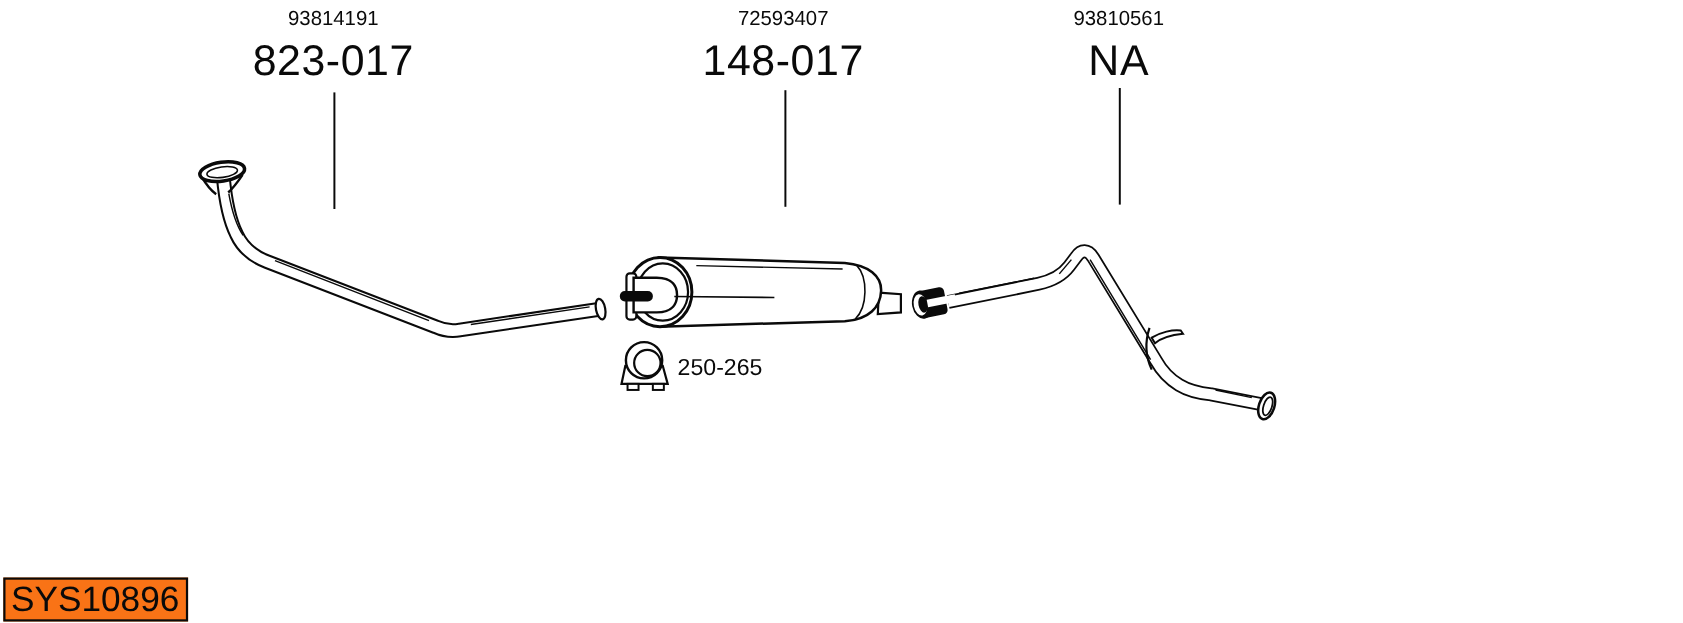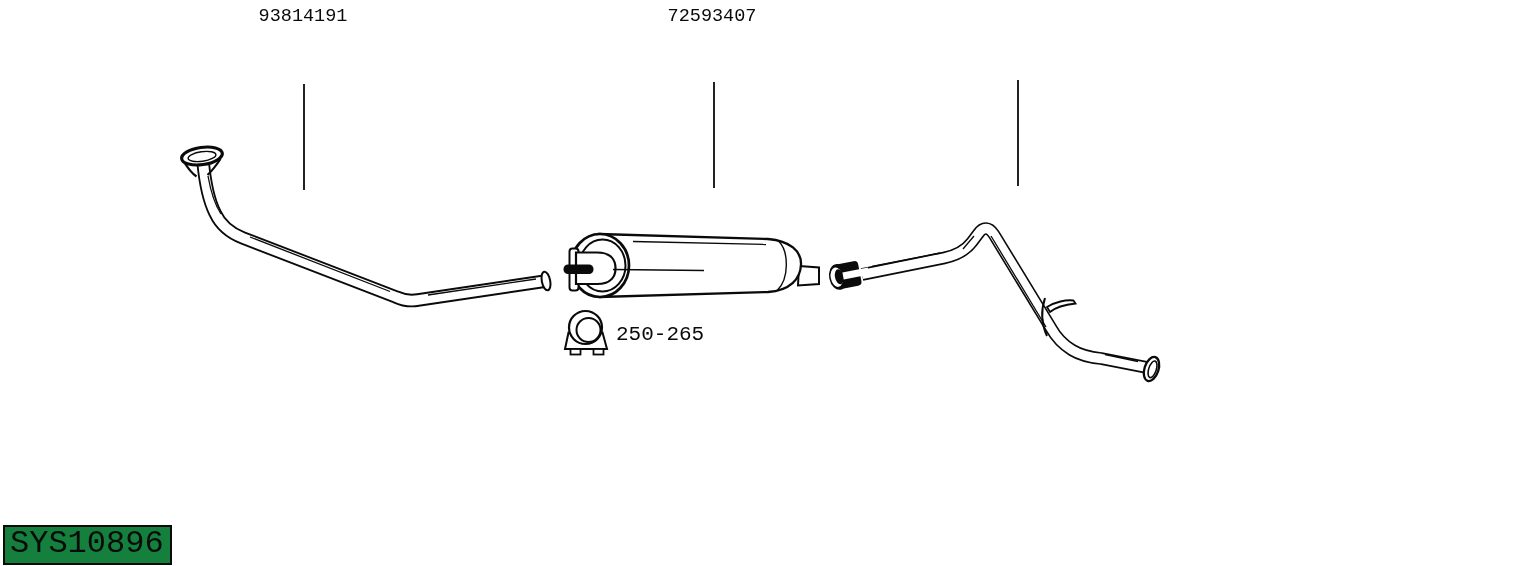--- a/index.html
+++ b/index.html
@@ -1,20 +1,20 @@
 <!DOCTYPE html>
 <html><head>
 <meta charset="utf-8">
 <style>
   html,body{margin:0;padding:0;background:#ffffff;}
   .canvas{
     position:relative;
     width:1530px;height:566px;
     background:#ffffff;
-    font-family:Liberation Mono, monospace;
+    font-family:Liberation Sans, sans-serif;
     color:#0a0a0a;
     overflow:hidden;
   }
   .lineart{position:absolute;left:0;top:0;}
   .part-label{
     position:absolute;top:6px;
     transform:translateX(-50%);
     text-align:center;white-space:nowrap;
   }
   .part-ref{font-size:18.5px;line-height:22px;}
@@ -22,21 +22,21 @@
   .clamp-size{
     position:absolute;left:616px;top:324px;
     font-size:21px;line-height:22px;white-space:nowrap;
   }
   .sys-box{
     position:absolute;left:3px;top:525px;
     border:2px solid #0a0a0a;
     padding:0 6px 2px 5px;
     font-size:32px;line-height:34px;
     white-space:nowrap;
-    background:#15803d;
+    background:#f97316;
   }
 </style>
 </head>
 <body>
 
 <div class="canvas">
 
   <svg class="lineart" width="1530" height="566" viewBox="0 0 1530 566">
 
     <g stroke="#0a0a0a" stroke-width="1.8">
@@ -118,25 +118,31 @@
         <path d="M 1047,307 C 1055,302 1066,299.5 1073.5,300.5 L 1075.5,303.5 C 1066,304.5 1055.5,307.5 1050,312 Z" fill="#ffffff" stroke="#0a0a0a" stroke-width="1.8"></path>
       </g>
 
       <ellipse cx="1151.5" cy="369" rx="7" ry="12.5" transform="rotate(18 1151.5 369)" fill="#ffffff" stroke="#0a0a0a" stroke-width="2.3"></ellipse>
       <ellipse cx="1152.5" cy="369.3" rx="3.8" ry="8.6" transform="rotate(18 1152.5 369.3)" fill="none" stroke="#0a0a0a" stroke-width="1.6"></ellipse>
     </g>
   </svg>
 
   <div class="part-label" style="left:303px">
     <div class="part-ref">93814191</div>
+    <div class="part-code">823-017</div>
   </div>
 
   <div class="part-label" style="left:712px">
     <div class="part-ref">72593407</div>
+    <div class="part-code">148-017</div>
   </div>
 
+  <div class="part-label" style="left:1017px">
+    <div class="part-ref">93810561</div>
+    <div class="part-code">NA</div>
+  </div>
 
   <div class="clamp-size">250-265</div>
 
   <div class="sys-box">
     <span>SYS10896</span>
   </div>
 </div>
 
 </body></html>

